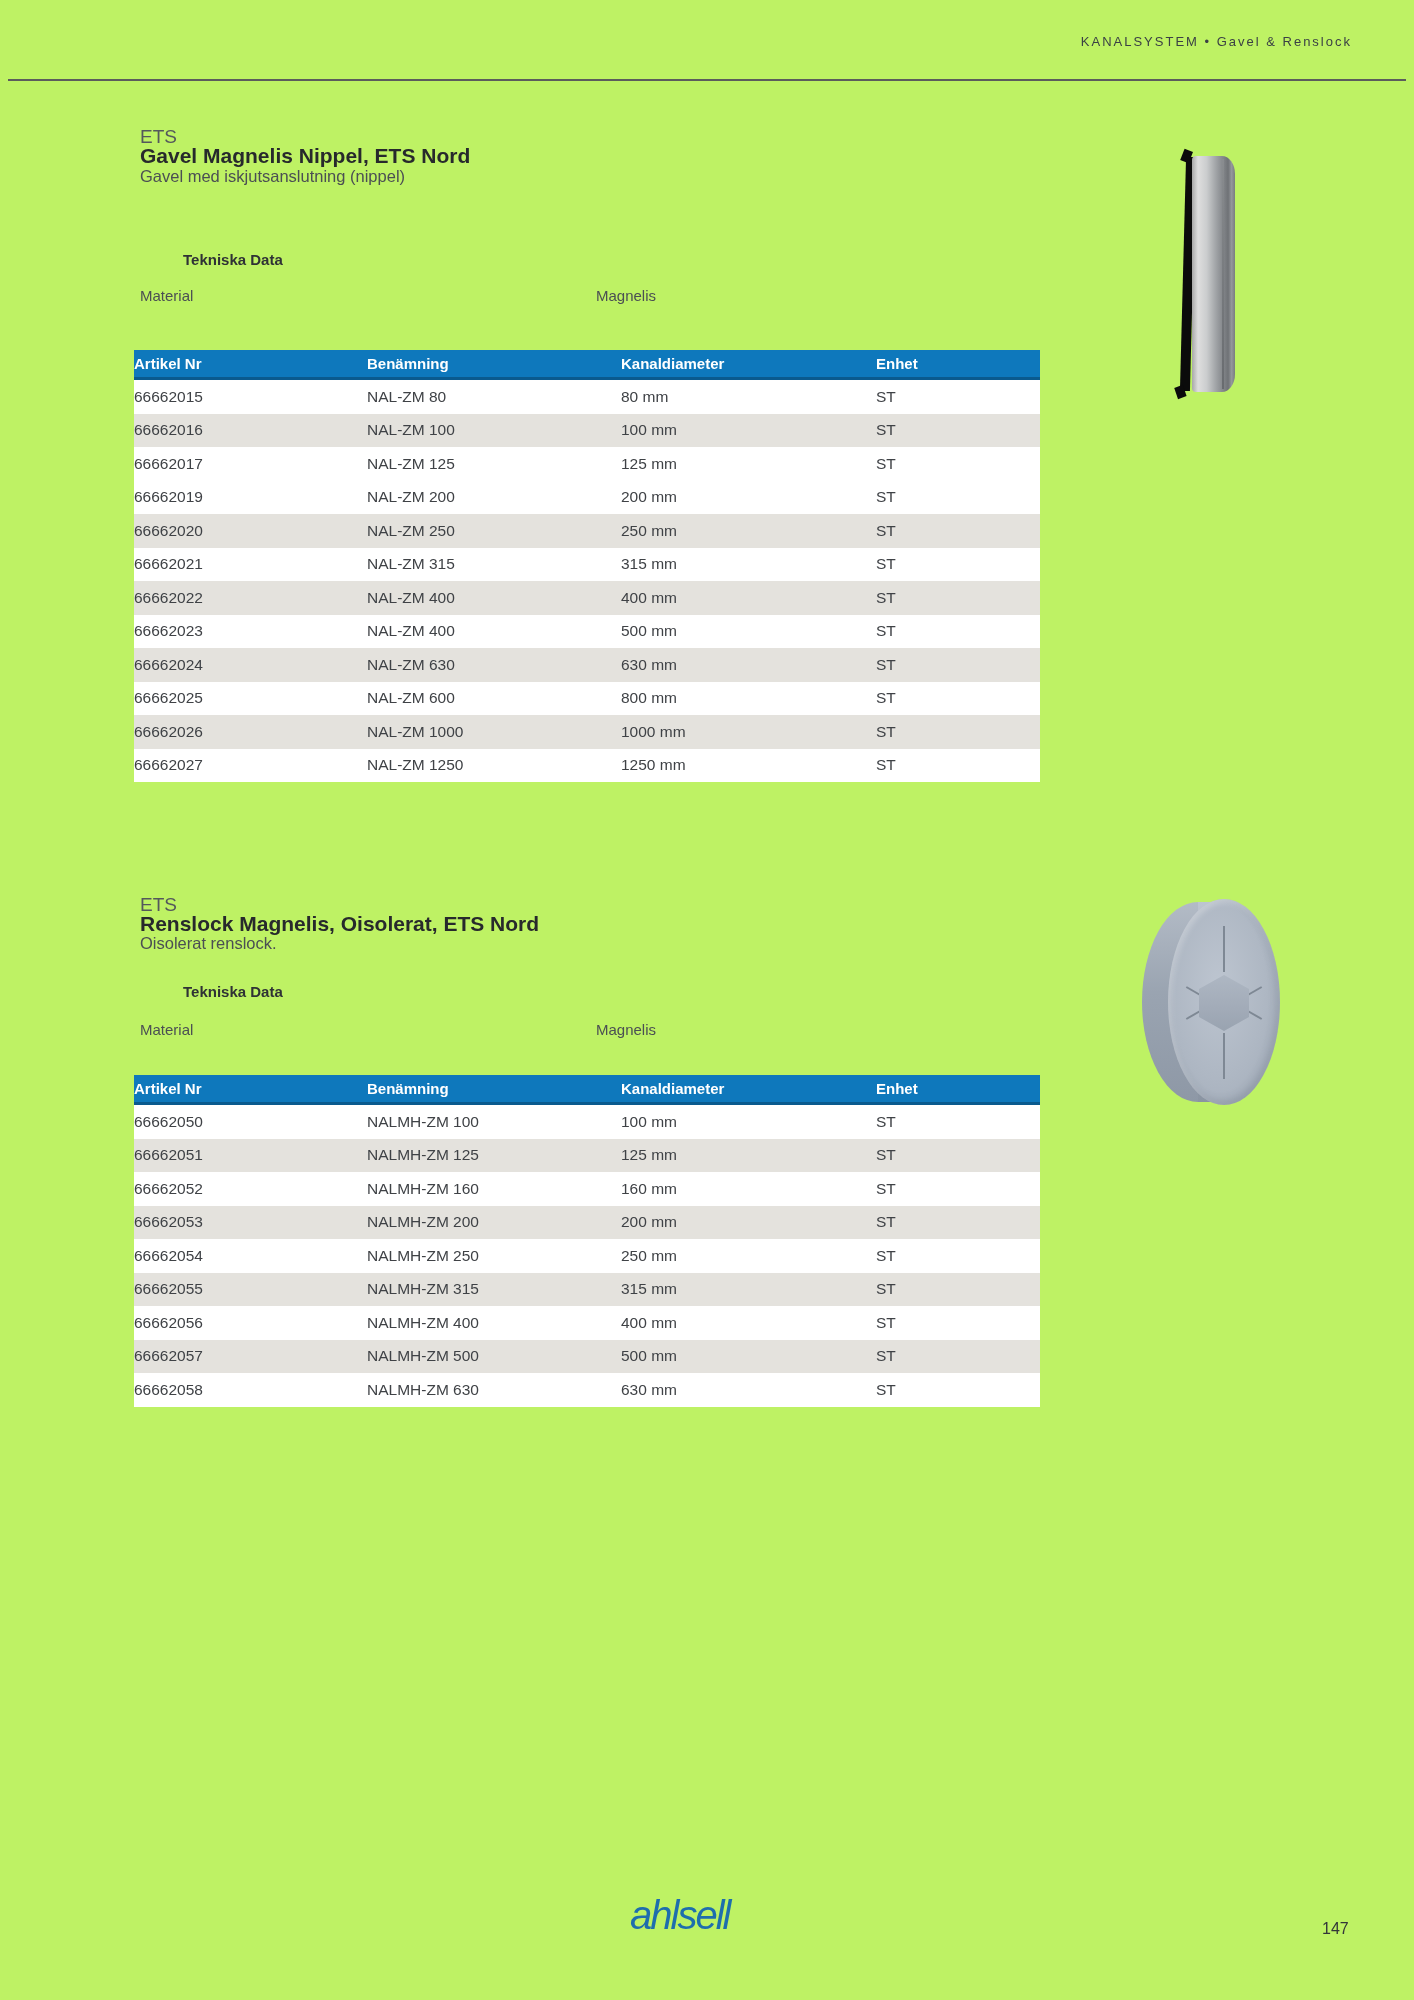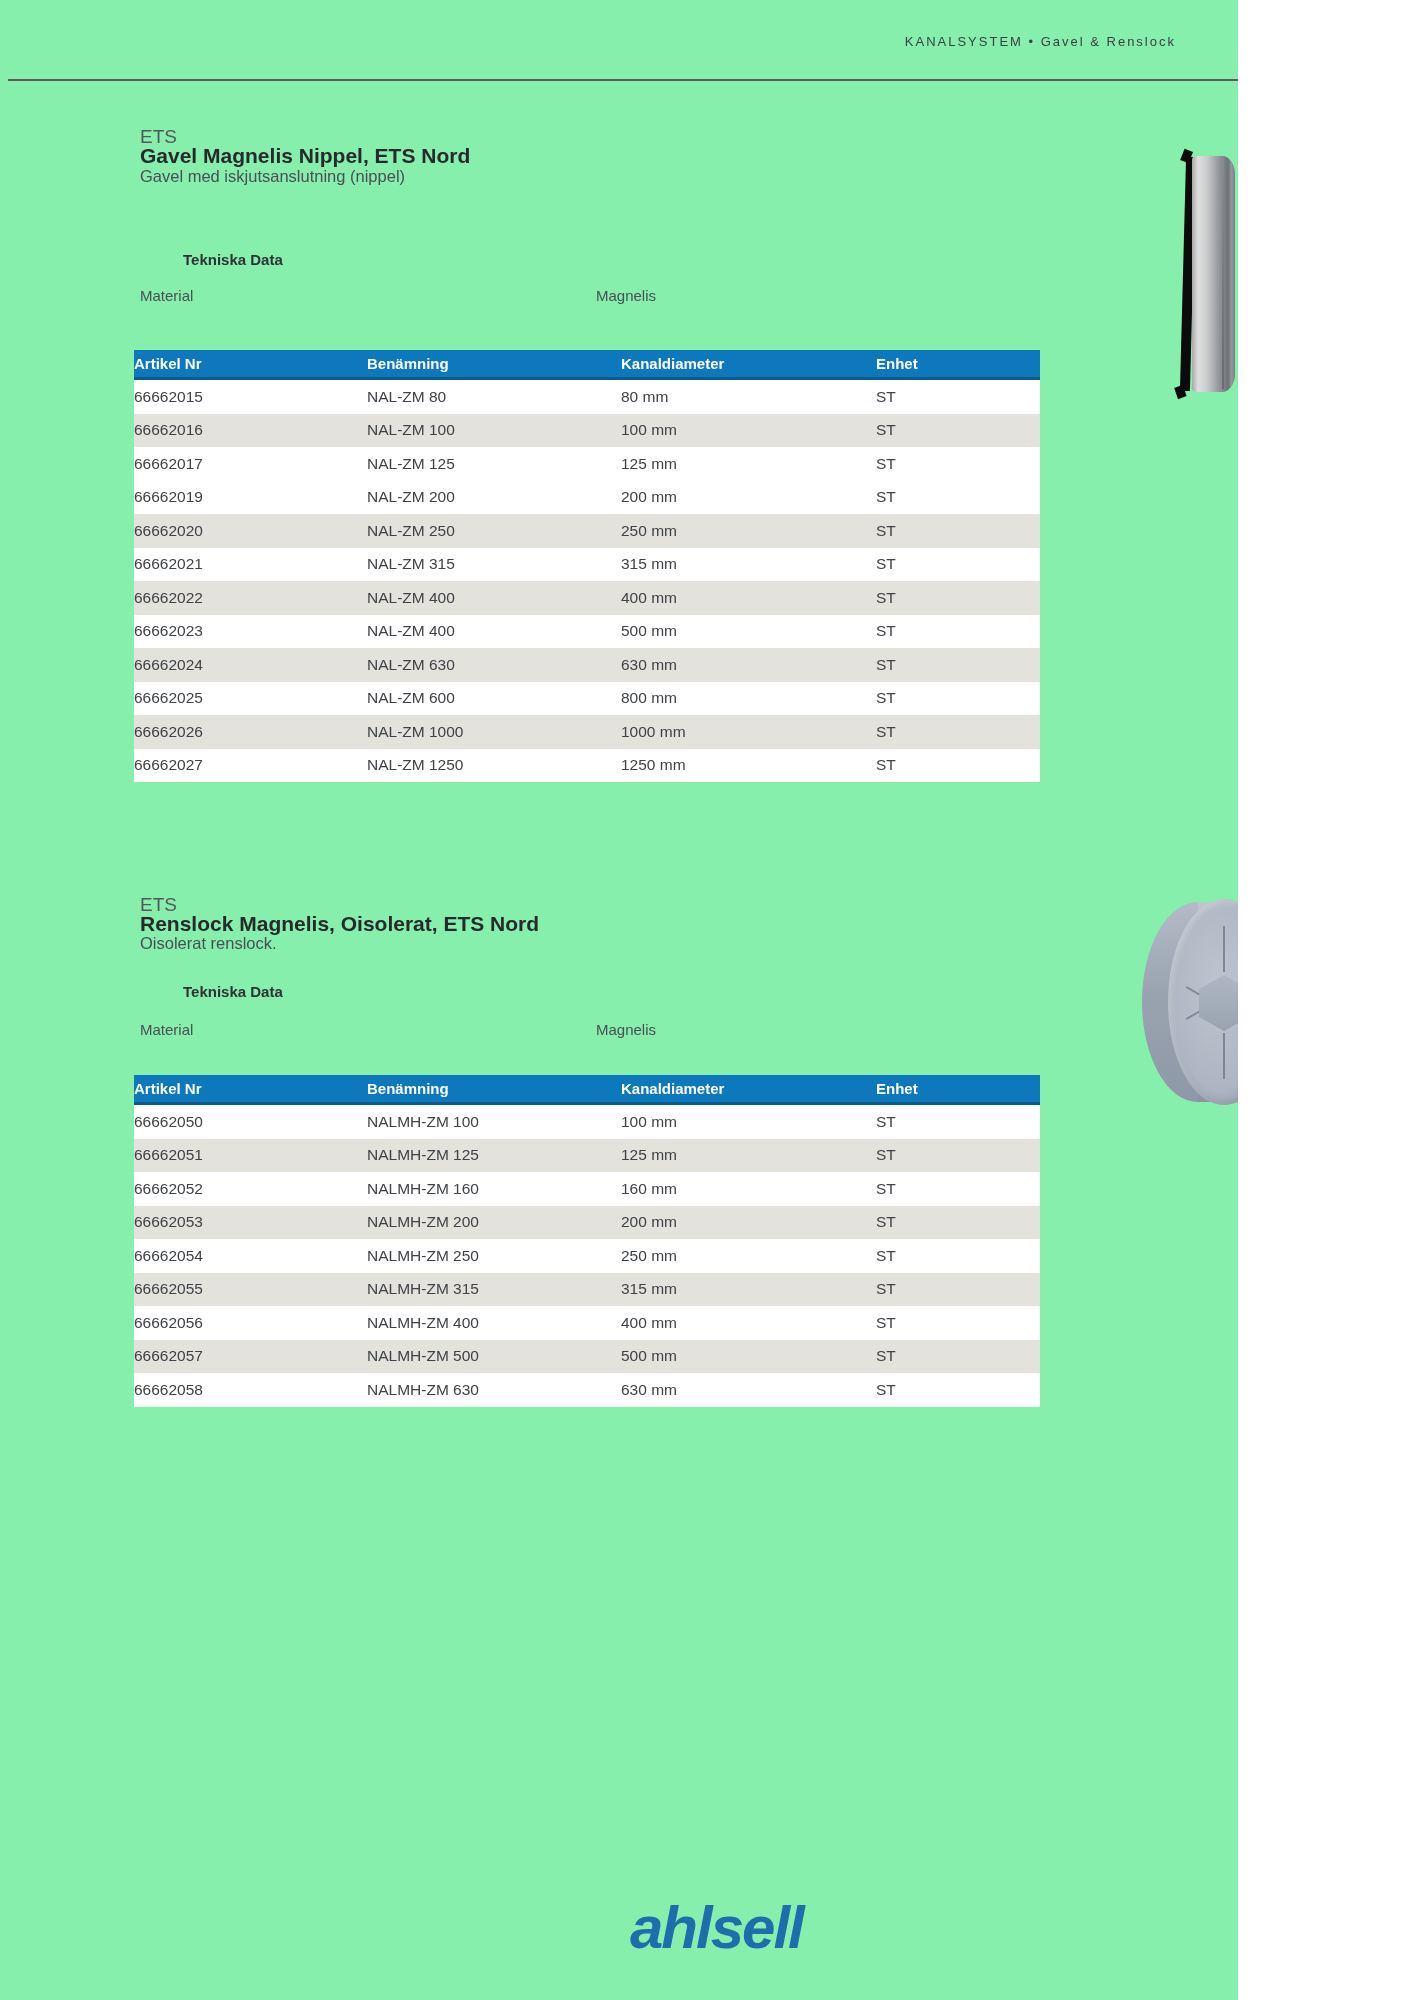--- a/index.html
+++ b/index.html
@@ -1,19 +1,19 @@
 <!DOCTYPE html>
 <html><head>
 <meta charset="utf-8">
 <style>
   html,body{margin:0;padding:0;background:#ffffff;}
   .page{
     position:relative;
-    width:1238px;height:2000px;
-    background:#86efac;
+    width:1414px;height:2000px;
+    background:#bef264;
     font-family:"Liberation Sans", sans-serif;
     overflow:hidden;
     color:#3f4246;
   }
   .abs{position:absolute;}
 
   
   .top-header{
     position:absolute; top:34px; right:62px;
     font-size:13px; letter-spacing:2px; font-weight:500; color:#3b4045;
@@ -98,21 +98,21 @@
   .renslock .spoke.v.bottom{top:137px;}
   .renslock .spoke.d{width:2px; height:20px;}
   .renslock .spoke.d.tr{left:110px; top:86px; transform:rotate(60deg);}
   .renslock .spoke.d.br{left:110px; top:108px; transform:rotate(-60deg);}
   .renslock .spoke.d.tl{left:52px; top:86px; transform:rotate(-60deg);}
   .renslock .spoke.d.bl{left:52px; top:108px; transform:rotate(60deg);}
 
   
   .logo{
     position:absolute; left:630px; top:1893px;
-    font-size:60px; font-weight:700; font-style:italic;
+    font-size:40px; font-weight:400; font-style:italic;
     letter-spacing:-2px; color:#1e6ead;
   }
   .page-number{
     position:absolute; left:1322px; top:1920px;
     font-size:16px; color:#333639;
   }
 </style>
 </head>
 <body>
 

